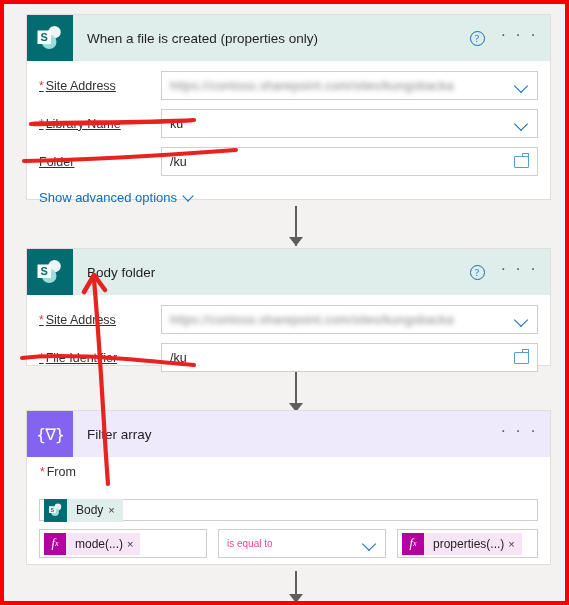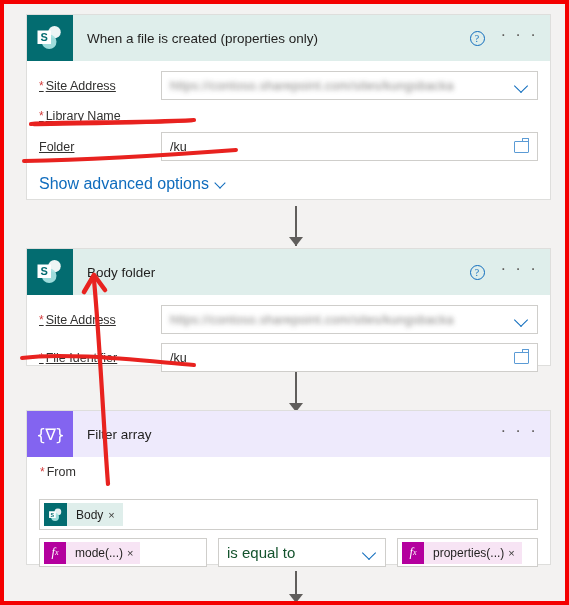--- a/index.html
+++ b/index.html
@@ -161,21 +161,21 @@
     position:absolute;
     right:-1px; top:-4px;
     width:7px;height:4px;
     border:1.4px solid #5b9bd5;
     border-bottom:none;
     border-radius:1px 1px 0 0;
     box-sizing:border-box;
   }
 
   .link {
-    font-size: 16px;
+    font-size: 13px;
     color: #0f6cbd;
     display: inline-flex;
     align-items: center;
     gap: 7px;
     margin-top: 3px;
   }
   .link .dn {
     width: 9px; height: 9px;
     position: relative;
     display: inline-block;
@@ -202,21 +202,21 @@
 
   
   .from-label {
     font-size: 12.5px;
     color: #323130;
     margin: 2px 0 20px 1px;
   }
   .token-box {
     border: 1px solid #cfcecb;
     background: #fff;
-    height: 31px;
+    height: 22px;
     display: flex;
     align-items: center;
     padding: 0 4px;
     box-sizing: border-box;
   }
   .token {
     display: inline-flex;
     align-items: center;
     height: 23px;
     background: #dfeeeb;
@@ -278,21 +278,21 @@
   .fx-token .fx-txt {
     font-size: 12px; color: #201f1e;
     padding: 0 4px 0 9px;
     white-space: nowrap;
   }
   .fx-token .fx-x {
     font-size: 11px; color: #3b3a39;
     padding-right: 7px;
   }
   .cond-op {
-    font-size: 15px; color: #14532d;
+    font-size: 10px; color: #ec4899;
     flex: 1 1 auto;
   }
 
   
   .connector {
     position: absolute;
     left: 281px;
     width: 14px;
   }
   .connector .stem {
@@ -350,20 +350,24 @@
           </div>
           <div class="field-ctrl">
             <div class="field-val blurred">https://contoso.sharepoint.com/sites/kungsbacka</div>
             <div class="chev"></div>
           </div>
         </div>
 
         <div class="field-row">
           <div class="field-label">
             <span class="req">*</span><span>Library Name</span>
+          </div>
+          <div class="field-ctrl">
+            <div class="field-val">ku</div>
+            <div class="chev"></div>
           </div>
         </div>
 
         <div class="field-row" style="margin-bottom:6px;">
           <div class="field-label">
             <span>Folder</span>
           </div>
           <div class="field-ctrl">
             <div class="field-val">/ku</div>
             <div class="folder-ico"></div>

